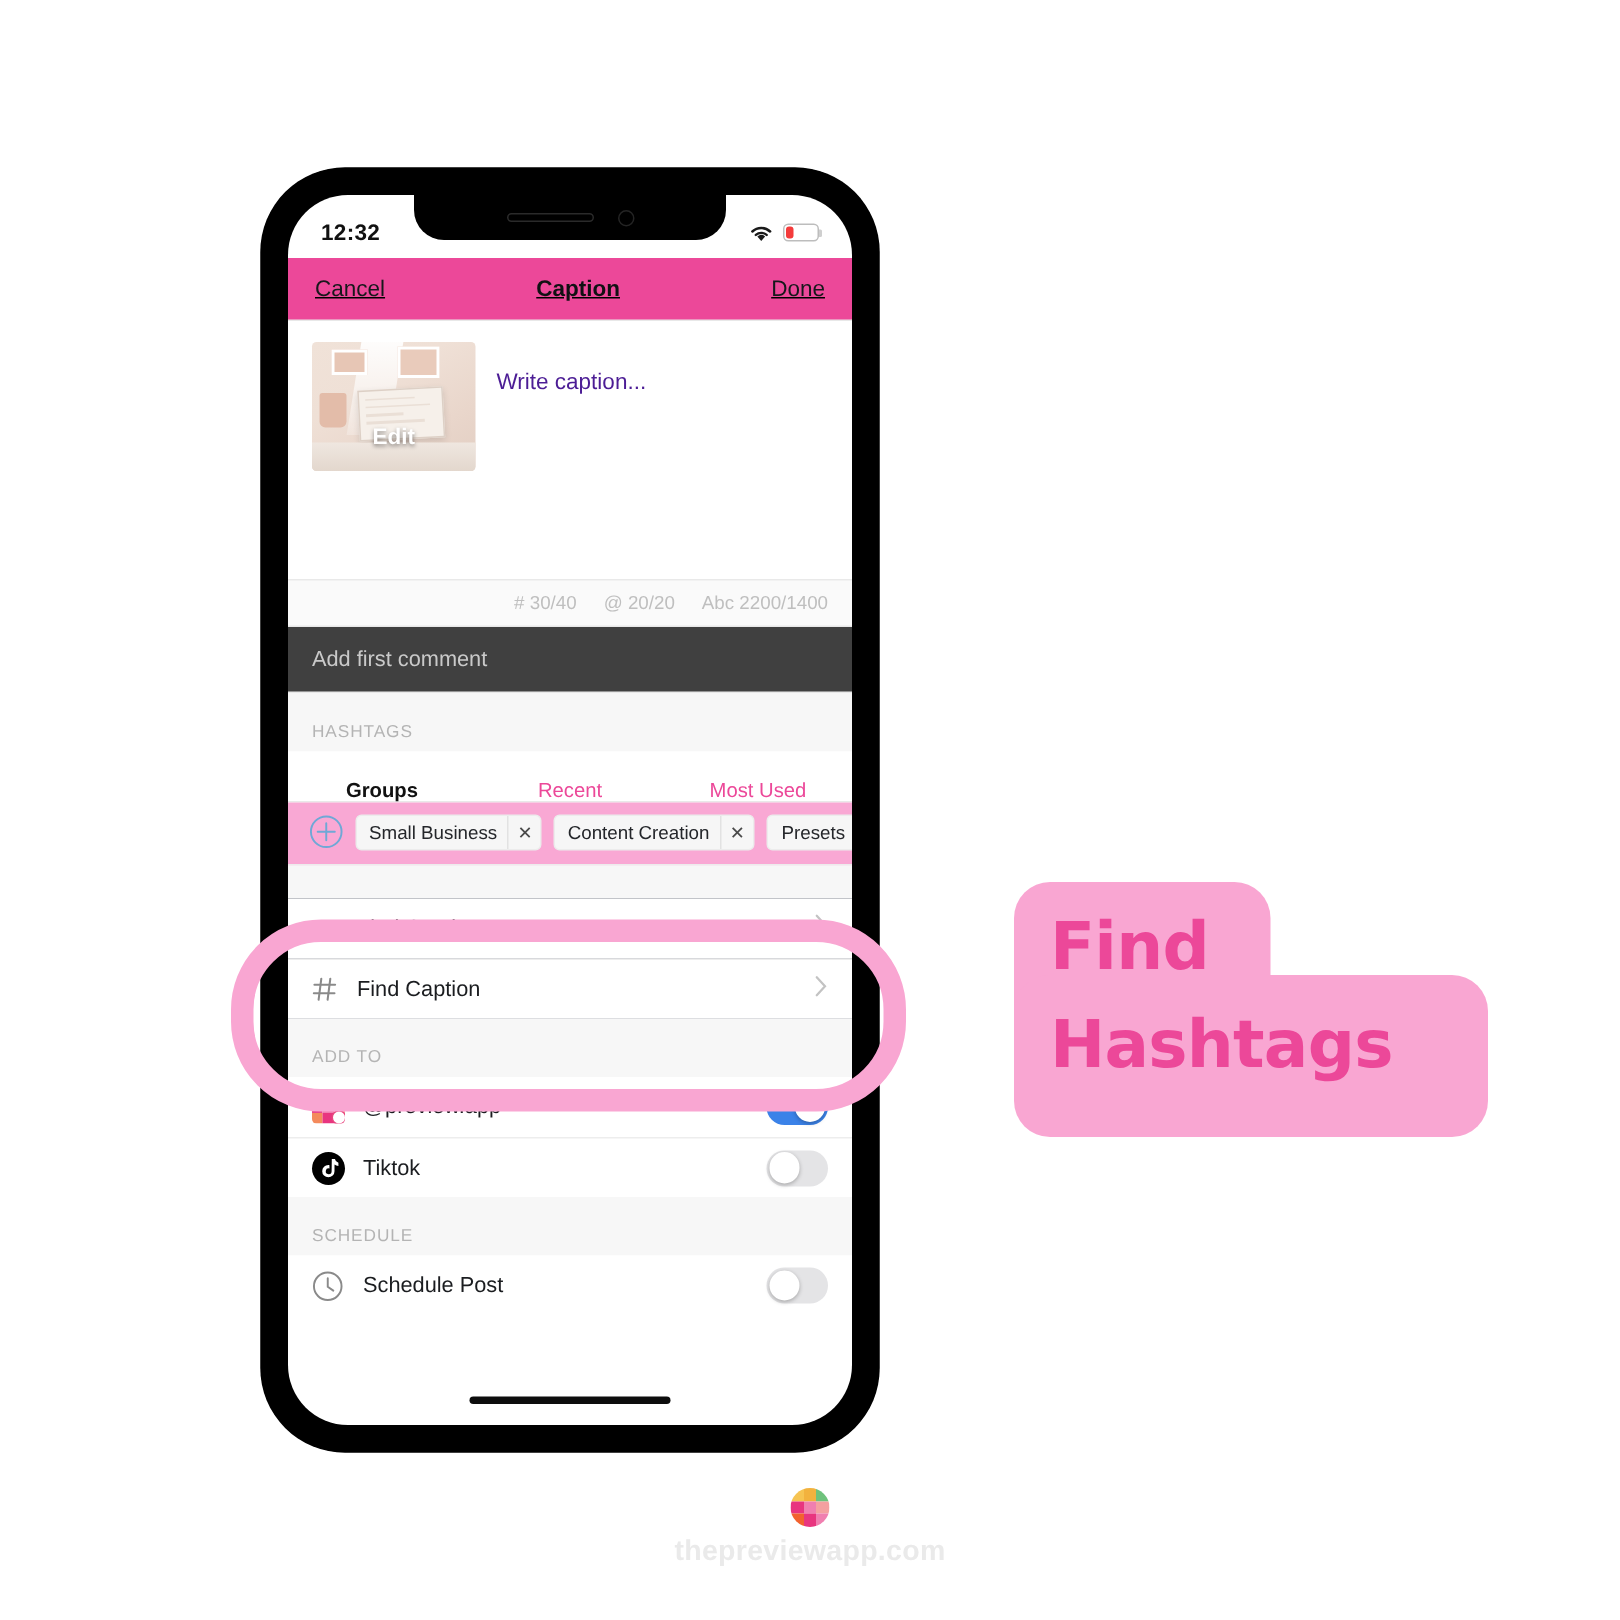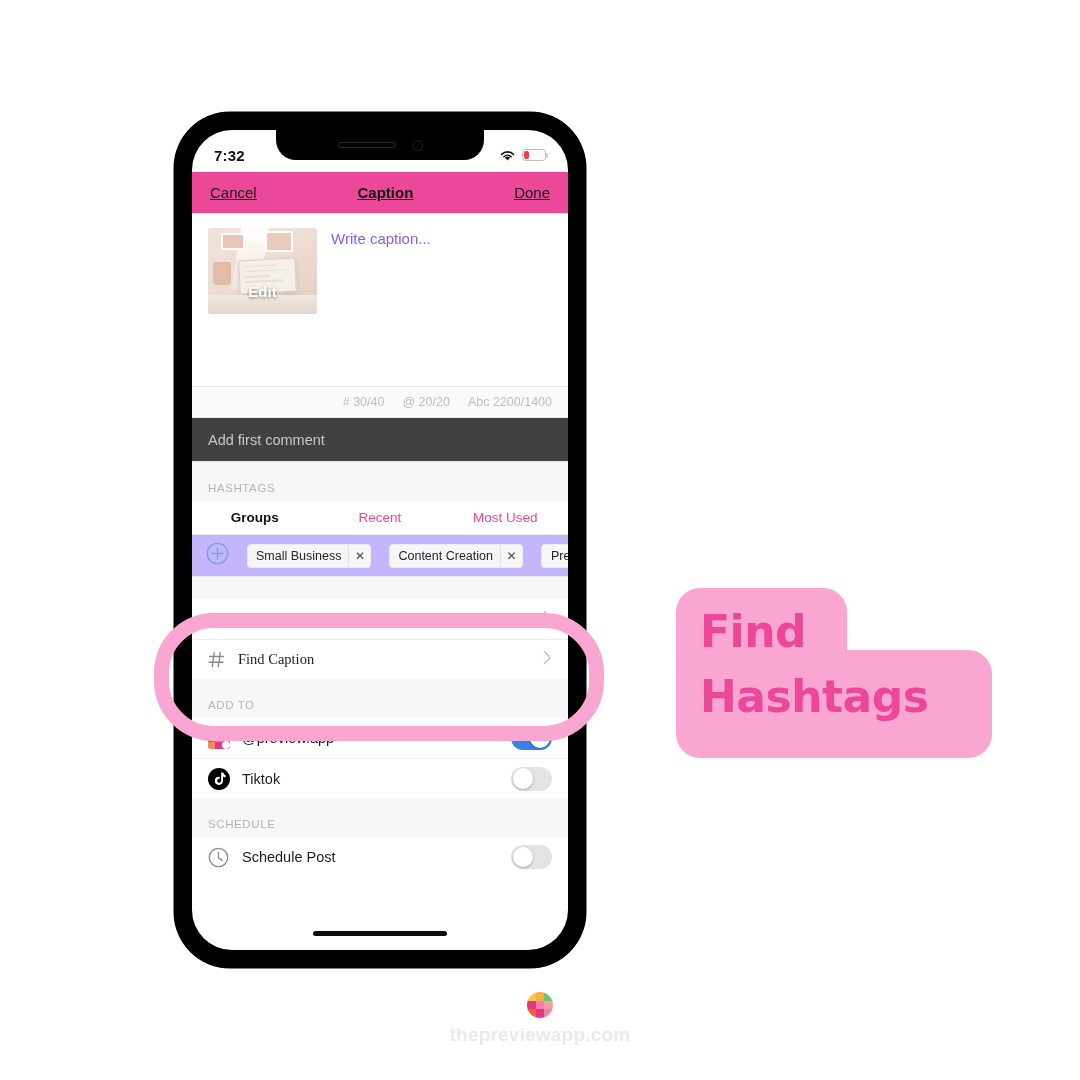--- a/index.html
+++ b/index.html
@@ -121,21 +121,21 @@
     position:absolute; left:0; right:0; bottom:0; height:22%;
     background: linear-gradient(180deg,#efe7e0,#e3d7cd);
   }
   #thumb .editlabel {
     position:absolute; left:0; right:0; bottom: 14px;
     text-align:center; color:#fff; font-size:15px; font-weight:bold;
     text-shadow: 0 1px 3px rgba(0,0,0,.45);
   }
   #captioninput {
     flex:1; padding-left: 14px; padding-top: 2px;
-    font-size: 15px; color: #8b5cf6;
+    font-size: 15px; color: #4c1d95; margin-top: 16px;
   }
 
   
   #counters {
     height: 32px; display:flex; align-items:center; justify-content:flex-end;
     gap: 18px; padding: 0 16px;
     background:#fafafa;
     border-top: 1px solid #e9e9e9; border-bottom: 1px solid #e9e9e9;
     font-size: 12.5px; color:#bfbfbf;
   }
@@ -151,31 +151,31 @@
   .sectionhdr {
     background:#f7f7f7;
     font-size: 11.5px; color:#b4b4b4; letter-spacing: .6px;
     padding: 20px 16px 7px 16px;
   }
 
   
   #tabs {
     display:flex; background:#fff;
     border-bottom: 1px solid #e9e9e9;
-    height: 34px; align-items:center;
+    height: 34px; align-items:flex-end;
   }
   #tabs .tab {
     flex:1; text-align:center; font-size: 13.5px; color:#ec4899;
   }
   #tabs .tab.active { color:#111; font-weight: bold; }
 
   
   #chiprow {
-    display:flex; align-items:center; gap: 18px;
-    padding: 8px 0 8px 14px; background:#c4b5fd;
+    display:flex; gap: 8px;
+    padding: 8px 0 8px 14px; background:#f9a8d4;
     border-bottom: 1px solid #ececec;
     overflow:hidden; height: 42px;
   }
   .plusicon { flex:0 0 auto; }
   .chip {
     flex: 0 0 auto;
     display:flex; align-items:center;
     height: 24px;
     background:#f6f6f6; border:1px solid #ececec; border-radius: 4px;
     font-size: 12.5px; color:#24262a;
@@ -185,21 +185,21 @@
     display:flex; align-items:center; justify-content:center;
     width: 22px; height: 100%;
     border-left: 1px solid #e2e2e2; margin-left: 7px;
     color:#4a4a4a; font-size: 12px;
   }
   .chip.noclose { padding: 0 9px; }
 
   .gapband { background:#f7f7f7; height: 22px; }
 
   
-  #actionrows { background:#0f172a;font-family:Liberation Serif, serif; }
+  #actionrows { background:#0f172a; }
   .actionrow {
     display:flex; align-items:center;
     height: 40px; padding: 0 16px;
     background:#fff;
   }
   .actionrow + .actionrow { border-top: 1px solid #ededed; }
   .actionrow .ic { width: 30px; display:flex; align-items:center; color:#8a8a8a; }
   .actionrow .lbl { flex:1; font-size: 14.5px; color:#1b1d20; }
   .actionrow .chev { color:#c3c3c3; }
 
@@ -308,21 +308,21 @@
 
   <div id="phone">
     <div id="screen">
 
       <div id="notch">
         <span class="speaker"></span>
         <span class="camera"></span>
       </div>
 
       <div id="statusbar">
-        <span class="time">7:32</span>
+        <span class="time">12:32</span>
         <span class="right">
           <span>
             <svg class="wifi" width="17" height="13" viewBox="0 0 17 13">
               <path d="M8.5 11.6 L11.1 8.6 A4.1 4.1 0 0 0 5.9 8.6 Z" fill="#1a1a1a"></path>
               <path d="M2.6 5.3 A8.6 8.6 0 0 1 14.4 5.3" stroke="#1a1a1a" stroke-width="1.7" fill="none" stroke-linecap="round"></path>
               <path d="M4.9 7.6 A5.4 5.4 0 0 1 12.1 7.6" stroke="#1a1a1a" stroke-width="1.6" fill="none" stroke-linecap="round"></path>
             </svg>
           </span>
           <span class="battery">
             <span class="fill"></span>

